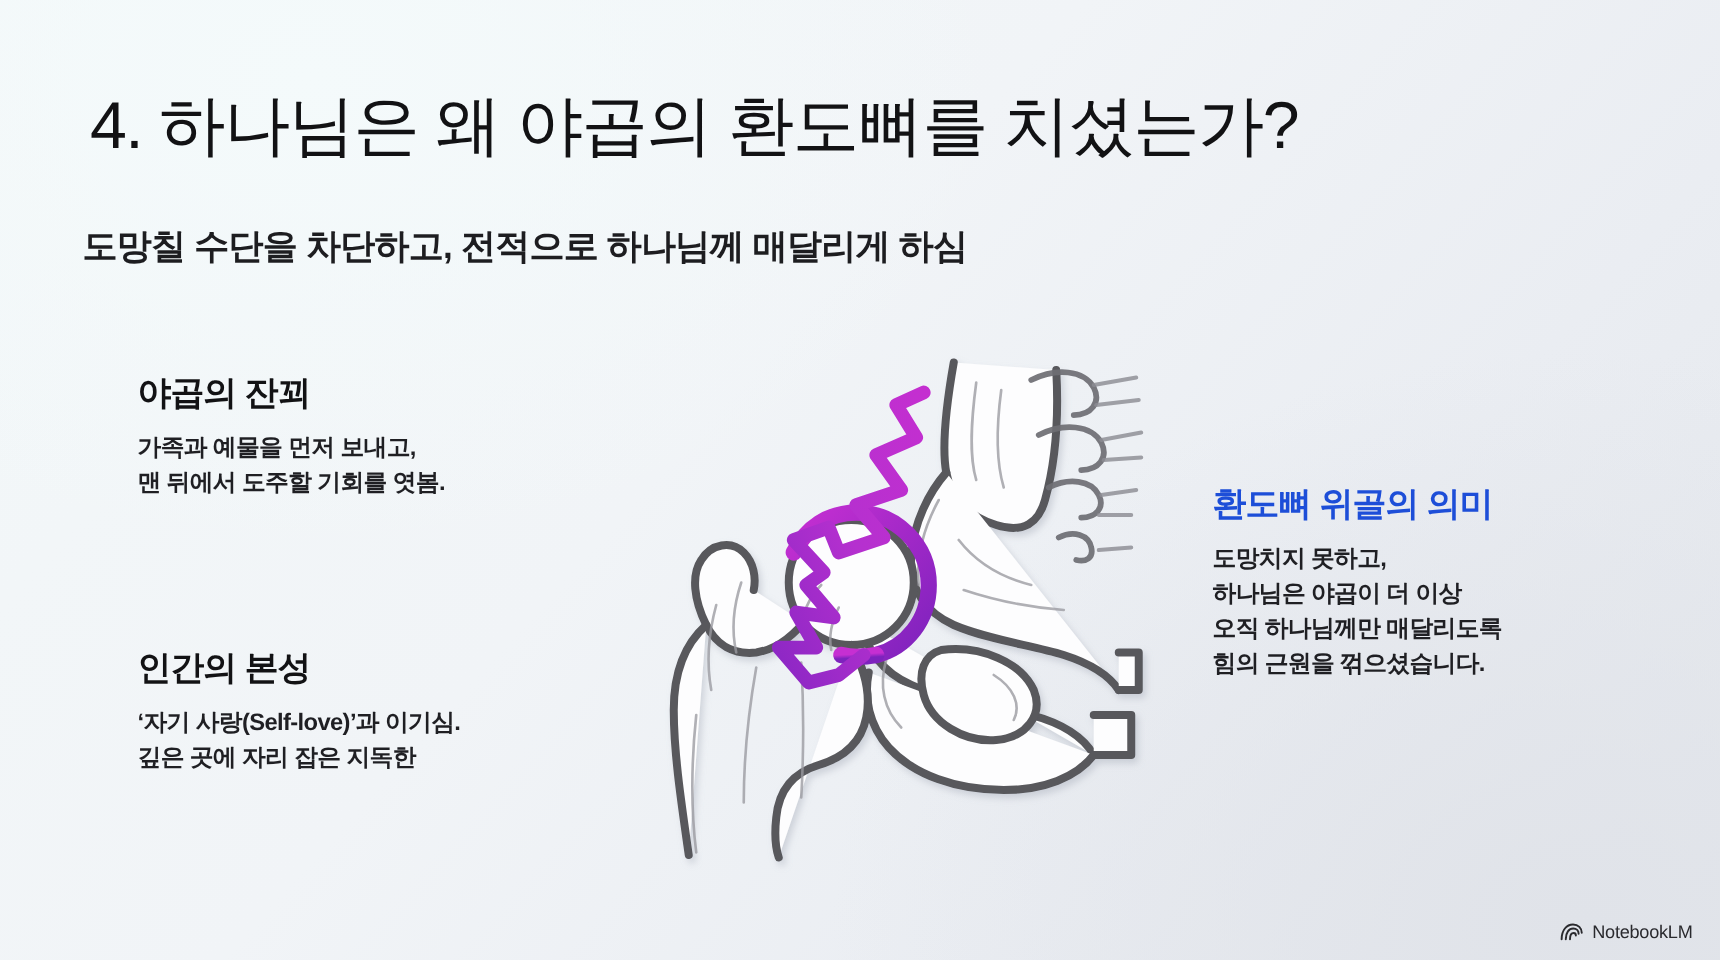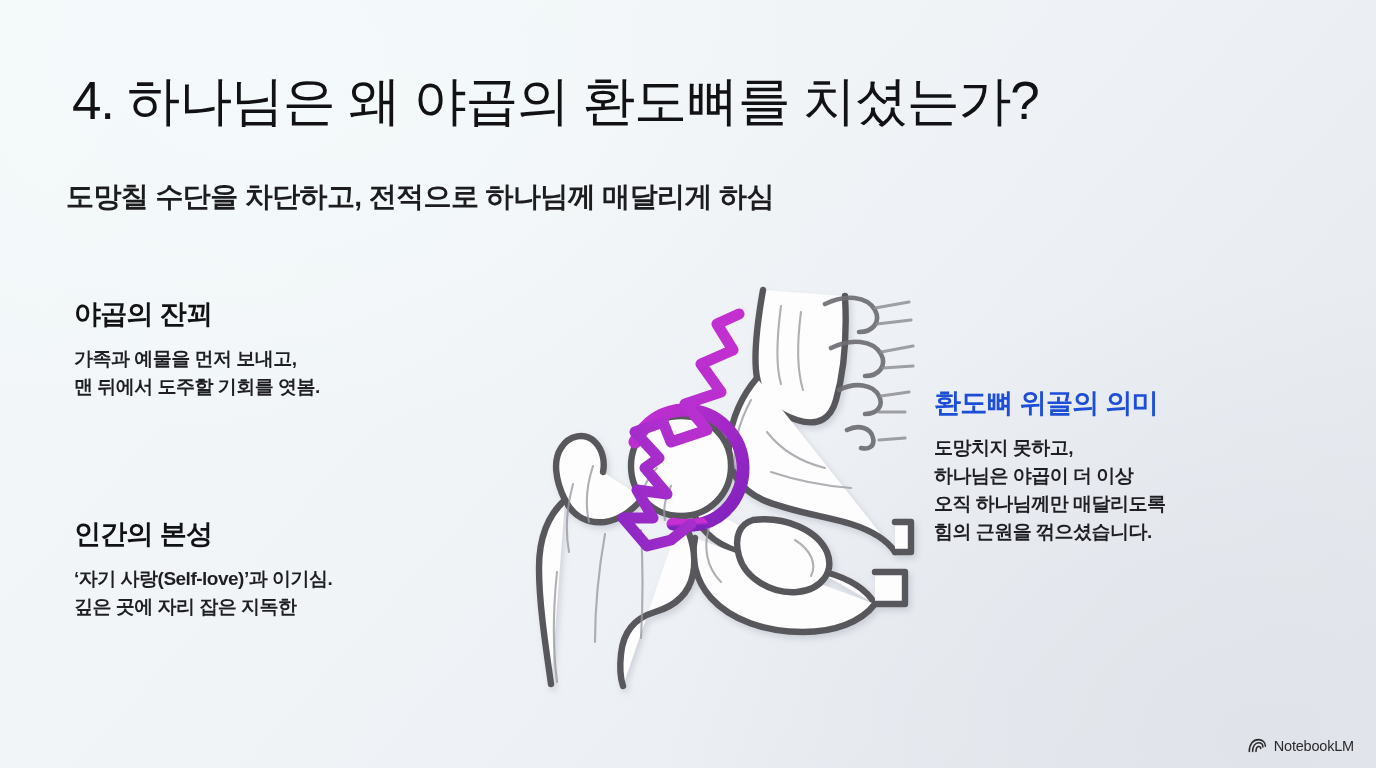--- a/index.html
+++ b/index.html
@@ -22,21 +22,21 @@
     font-size:53px; font-weight:400; color:#121214;
     letter-spacing:-1.2px; line-height:1.08; white-space:nowrap;
   }
   .subtitle {
     position:absolute; left:66px; top:178px;
     font-size:28px; font-weight:700; color:#1d1d20;
     letter-spacing:-0.6px; white-space:nowrap;
   }
 
   
-  .block { position:absolute; }
+  .block { position:absolute;margin-left:36px; }
   .block h3 {
     font-size:27px; font-weight:800; color:#121214;
     letter-spacing:-0.7px; margin-bottom:13px; white-space:nowrap;
   }
   .block h3.accent { color:#1d4ed8; }
   .block p {
     font-size:19px; font-weight:700; color:#1f1f23;
     letter-spacing:-0.5px; line-height:1.47; white-space:nowrap;
   }
 

